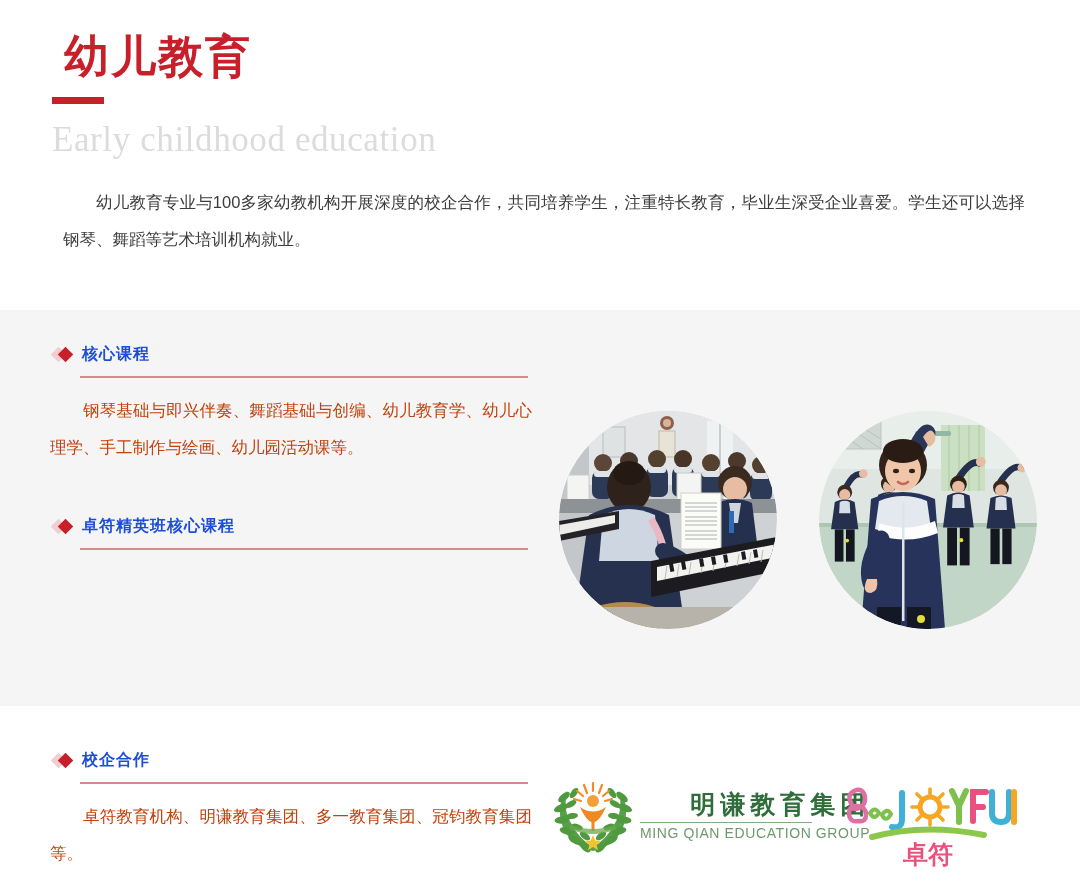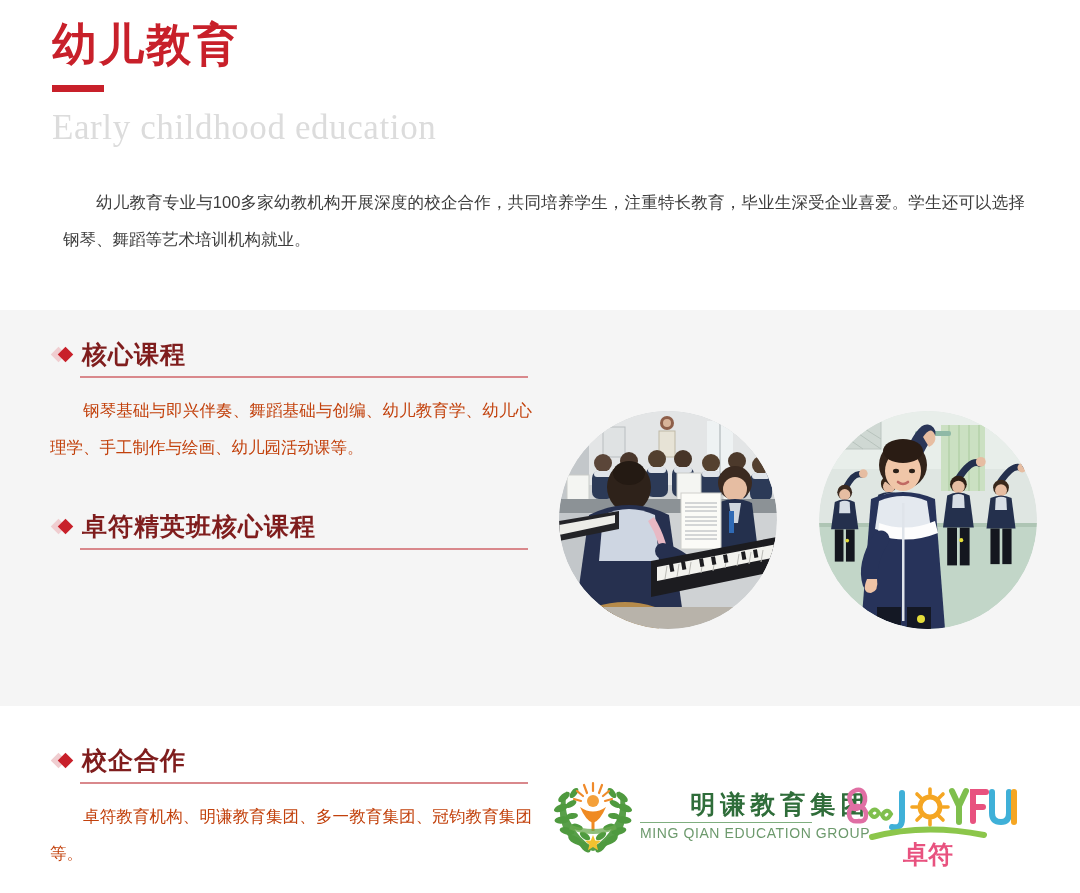--- a/index.html
+++ b/index.html
@@ -34,21 +34,21 @@
     top: 20px;
     width: 600px;
   }
   .page-title {
     font-family: "Liberation Sans", "DejaVu Sans", sans-serif;
     font-size: 45px;
     font-weight: bold;
     color: #c8202a;
     letter-spacing: 2px;
     line-height: 1.1;
-    margin: 0;
+    margin: 12px;
     white-space: nowrap;
   }
   .title-rule {
     width: 52px;
     height: 7px;
     background: #c8202a;
     margin-top: 15px;
   }
   .page-subtitle {
     font-family: "Liberation Serif", "DejaVu Serif", serif;
@@ -100,23 +100,23 @@
   }
   .bullet .d-back {
     left: 3px;
     background: #f0cdd0;
   }
   .bullet .d-front {
     left: 10px;
     background: #c8202a;
   }
   .section-title {
-    font-size: 25px;
+    font-size: 16px;
     font-weight: bold;
-    color: #7f1d1d;
+    color: #1d4ed8;
     letter-spacing: 1px;
     white-space: nowrap;
   }
   .section-rule {
     margin-left: 30px;
     margin-top: 9px;
     width: 448px;
     height: 2px;
     background: #d9888c;
   }

